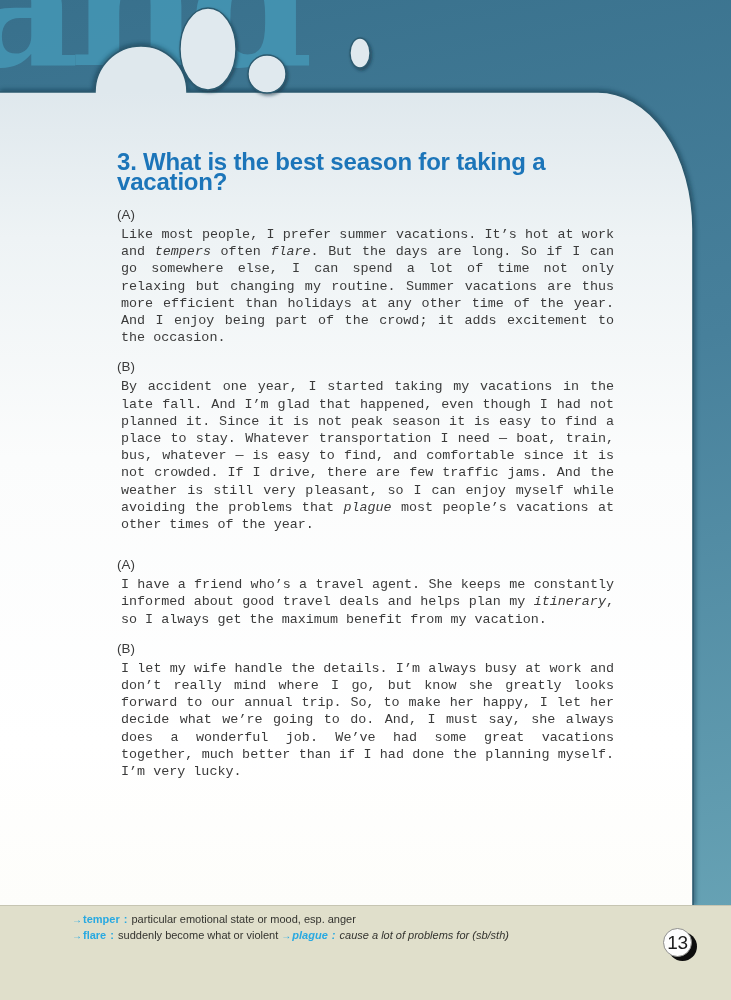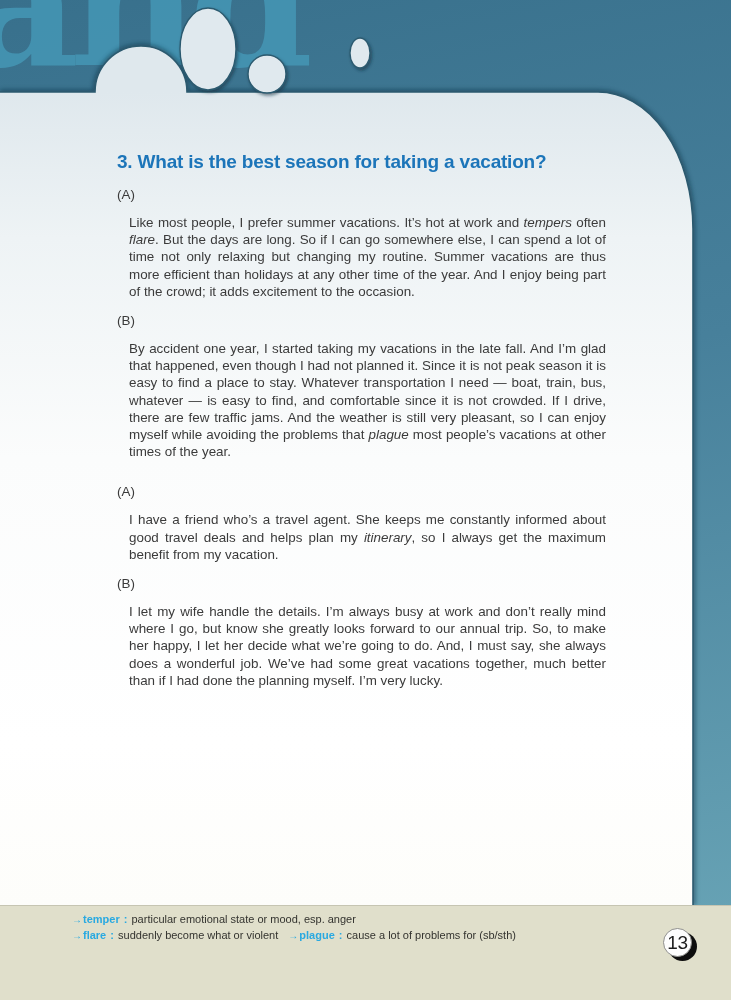--- a/index.html
+++ b/index.html
@@ -44,32 +44,33 @@
   .text-col{
     position:absolute;
     left:117px;top:152px;width:501px;
     z-index:4;
     color:var(--body-text);
     font-size:13.4px;
     line-height:17.2px;
   }
   .q-title{
     margin:0;
-    font-size:19px;
+    font-size:24px;
     line-height:20px;
     font-weight:bold;
     color:var(--accent-blue);
     letter-spacing:-.2px;
   }
   .q-block + .q-block{margin-top:24px;}
   .ans-label{margin:15px 0 2px;line-height:15px;}
   .ans + .ans .ans-label{margin-top:13px;}
   .ans-para{
-    margin:12px;
+    margin:4px;
     text-align:justify;
+    font-family:Liberation Mono, monospace;
   }
   .ans-para em{font-style:italic;}
   
   .footnotes{
     position:absolute;
     left:0;top:905px;width:731px;height:107px;
     background:var(--footer-bg);
     border-top:1px solid #c6c5b2;
     z-index:5;
     box-sizing:border-box;
@@ -80,21 +81,21 @@
     font-size:11px;line-height:15.8px;
     color:#33332f;
   }
   .fn-arrow{
     color:var(--term-cyan);
     font-size:10px;
     margin-right:1px;
   }
   .fn-term{color:var(--term-cyan);font-weight:bold;}
   .fn-colon{color:var(--term-cyan);font-weight:bold;padding:0 1px;}
-  .fn-entry + .fn-entry{margin-left:7px;}
+  .fn-entry + .fn-entry{margin-left:0;font-style:italic;}
   
   .page-badge{
     position:absolute;
     left:663px;top:22px;
     width:29px;height:29px;
     background:#fdfdfd;
     border:1px solid #8f8f8c;
     border-radius:50%;
     display:flex;align-items:center;justify-content:center;
     box-sizing:border-box;

